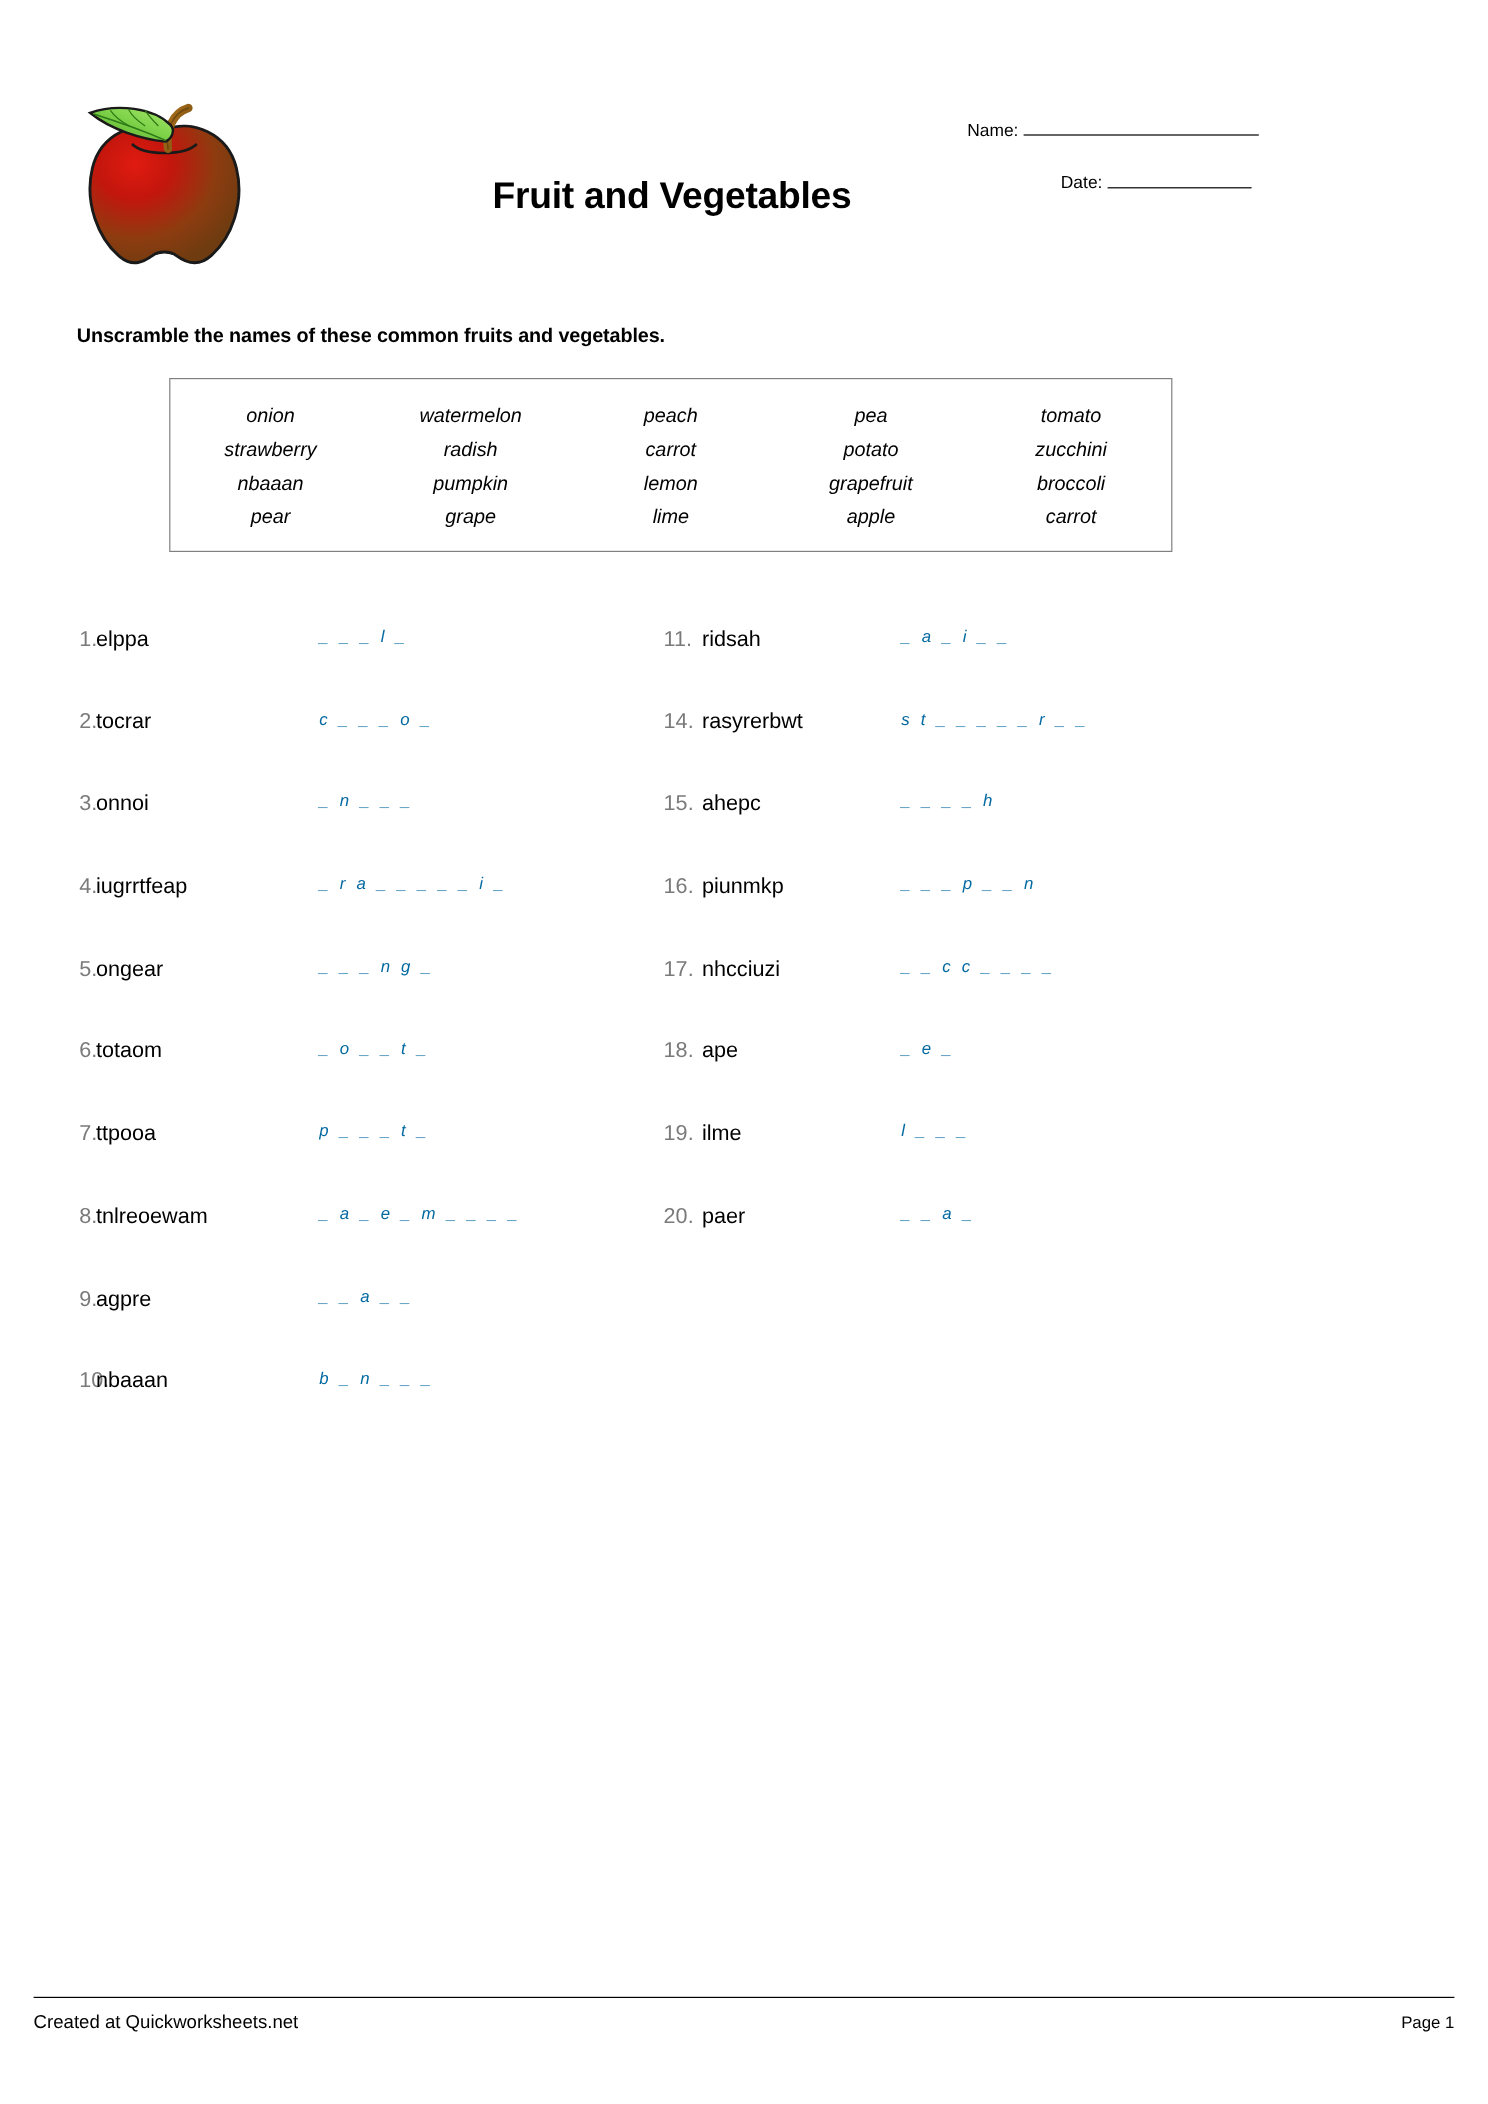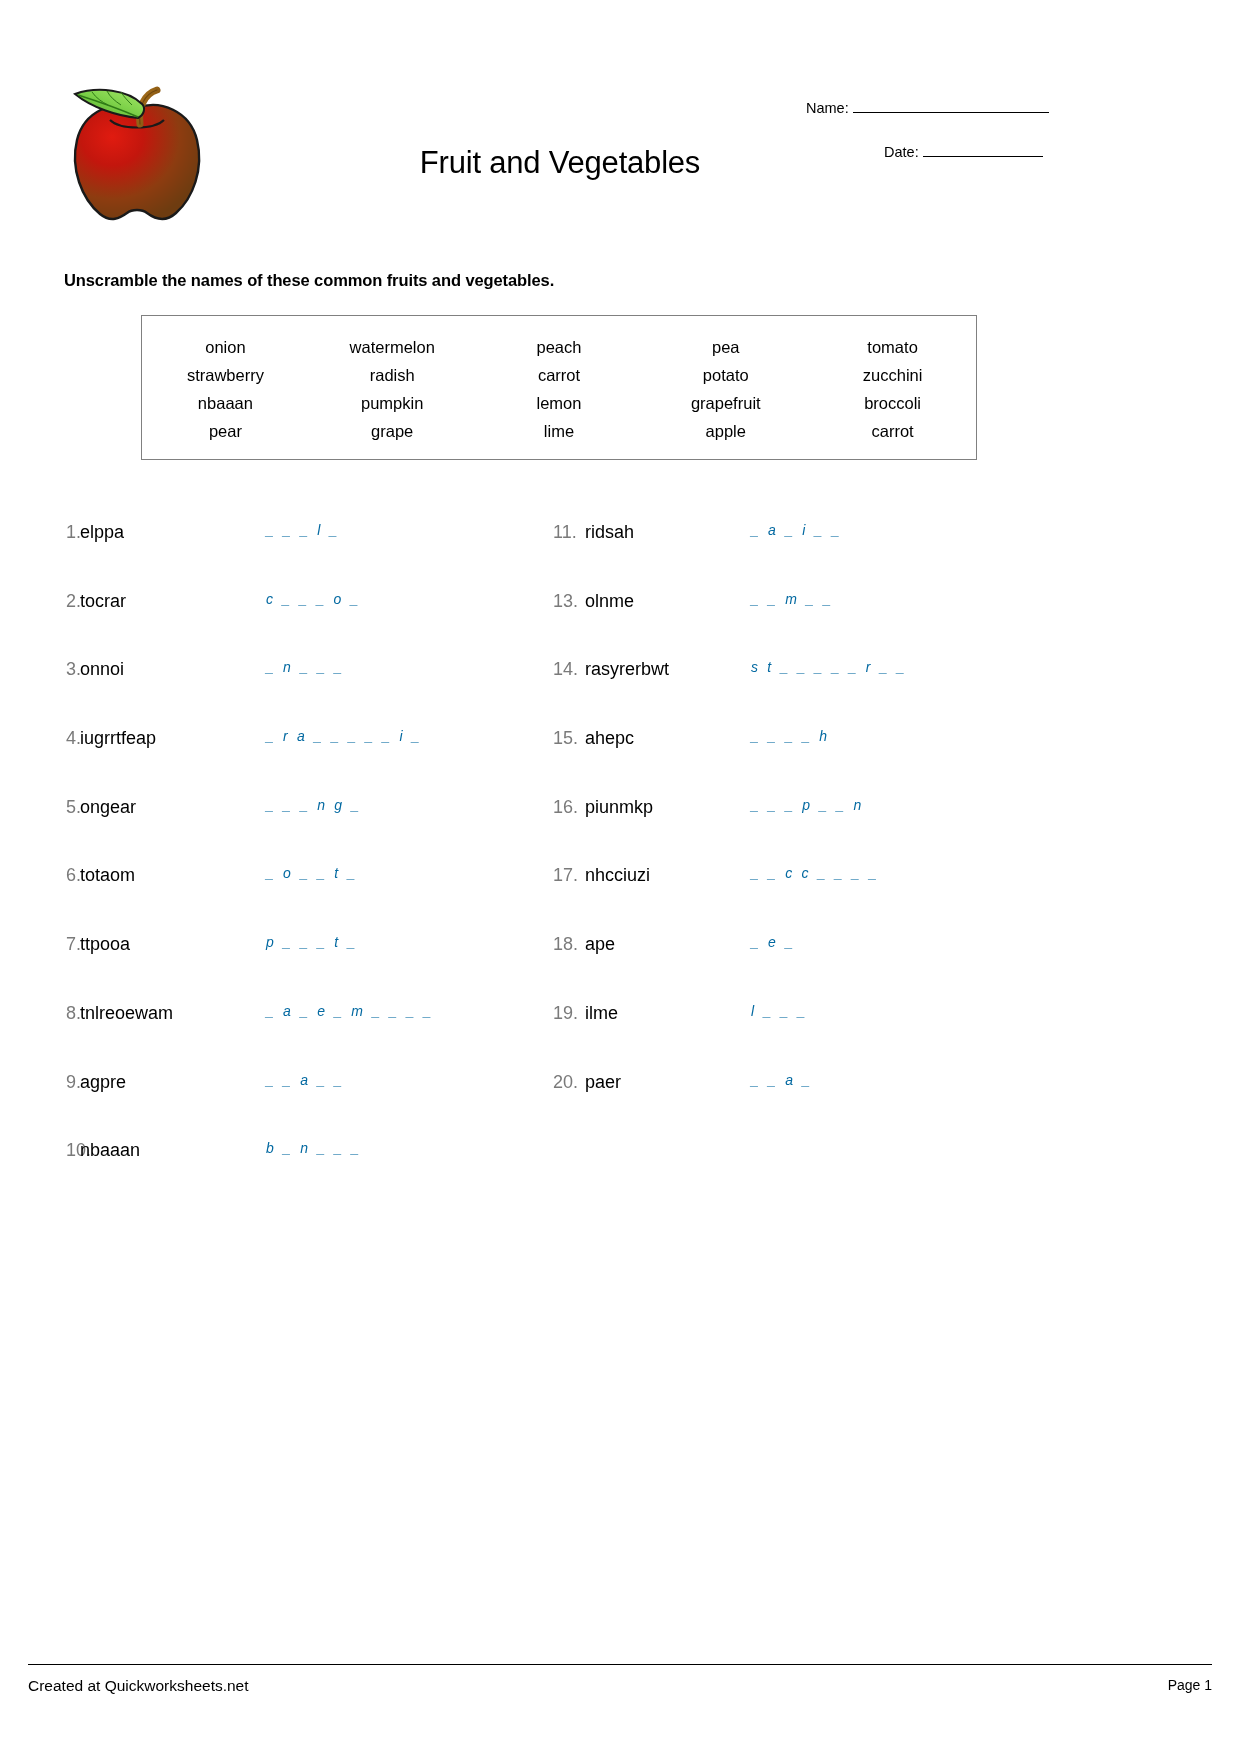--- a/index.html
+++ b/index.html
@@ -35,21 +35,21 @@
   }
   .apple-logo svg { display: block; width: 150px; height: 165px; }
 
   .worksheet-title {
     position: absolute;
     left: 250px;
     top: 145px;
     width: 620px;
     text-align: center;
     font-size: 31px;
-    font-weight: normal;
+    font-weight: bold;
     letter-spacing: -0.2px;
     color: #000;
   }
 
   .name-field {
     position: absolute;
     left: 806px;
     top: 99px;
     font-size: 14.5px;
     white-space: nowrap;
@@ -86,20 +86,21 @@
 
   
   .word-bank {
     position: absolute;
     left: 141px;
     top: 315px;
     width: 836px;
     height: 145px;
     border: 1.2px solid #808080;
     box-sizing: border-box;
+    font-style: italic;
   }
   .word-bank-grid {
     display: grid;
     grid-template-columns: repeat(5, 1fr);
     grid-auto-rows: 28px;
     align-content: center;
     height: 100%;
     padding-top: 2px;
     box-sizing: border-box;
   }
@@ -327,25 +328,20 @@
       </div>
     </div>
 
     <div class="item-col col-right">
       <div class="item-row">
         <span class="item-num">11.</span>
         <span class="item-word">ridsah</span>
         <span class="item-pattern">_  a  _  i  _  _</span>
       </div>
       <div class="item-row">
-        <span class="item-num">13.</span>
-        <span class="item-word">olnme</span>
-        <span class="item-pattern">_  _  m  _  _</span>
-      </div>
-      <div class="item-row">
         <span class="item-num">14.</span>
         <span class="item-word">rasyrerbwt</span>
         <span class="item-pattern">s  t  _  _  _  _  _  r  _  _</span>
       </div>
       <div class="item-row">
         <span class="item-num">15.</span>
         <span class="item-word">ahepc</span>
         <span class="item-pattern">_  _  _  _  h</span>
       </div>
       <div class="item-row">

